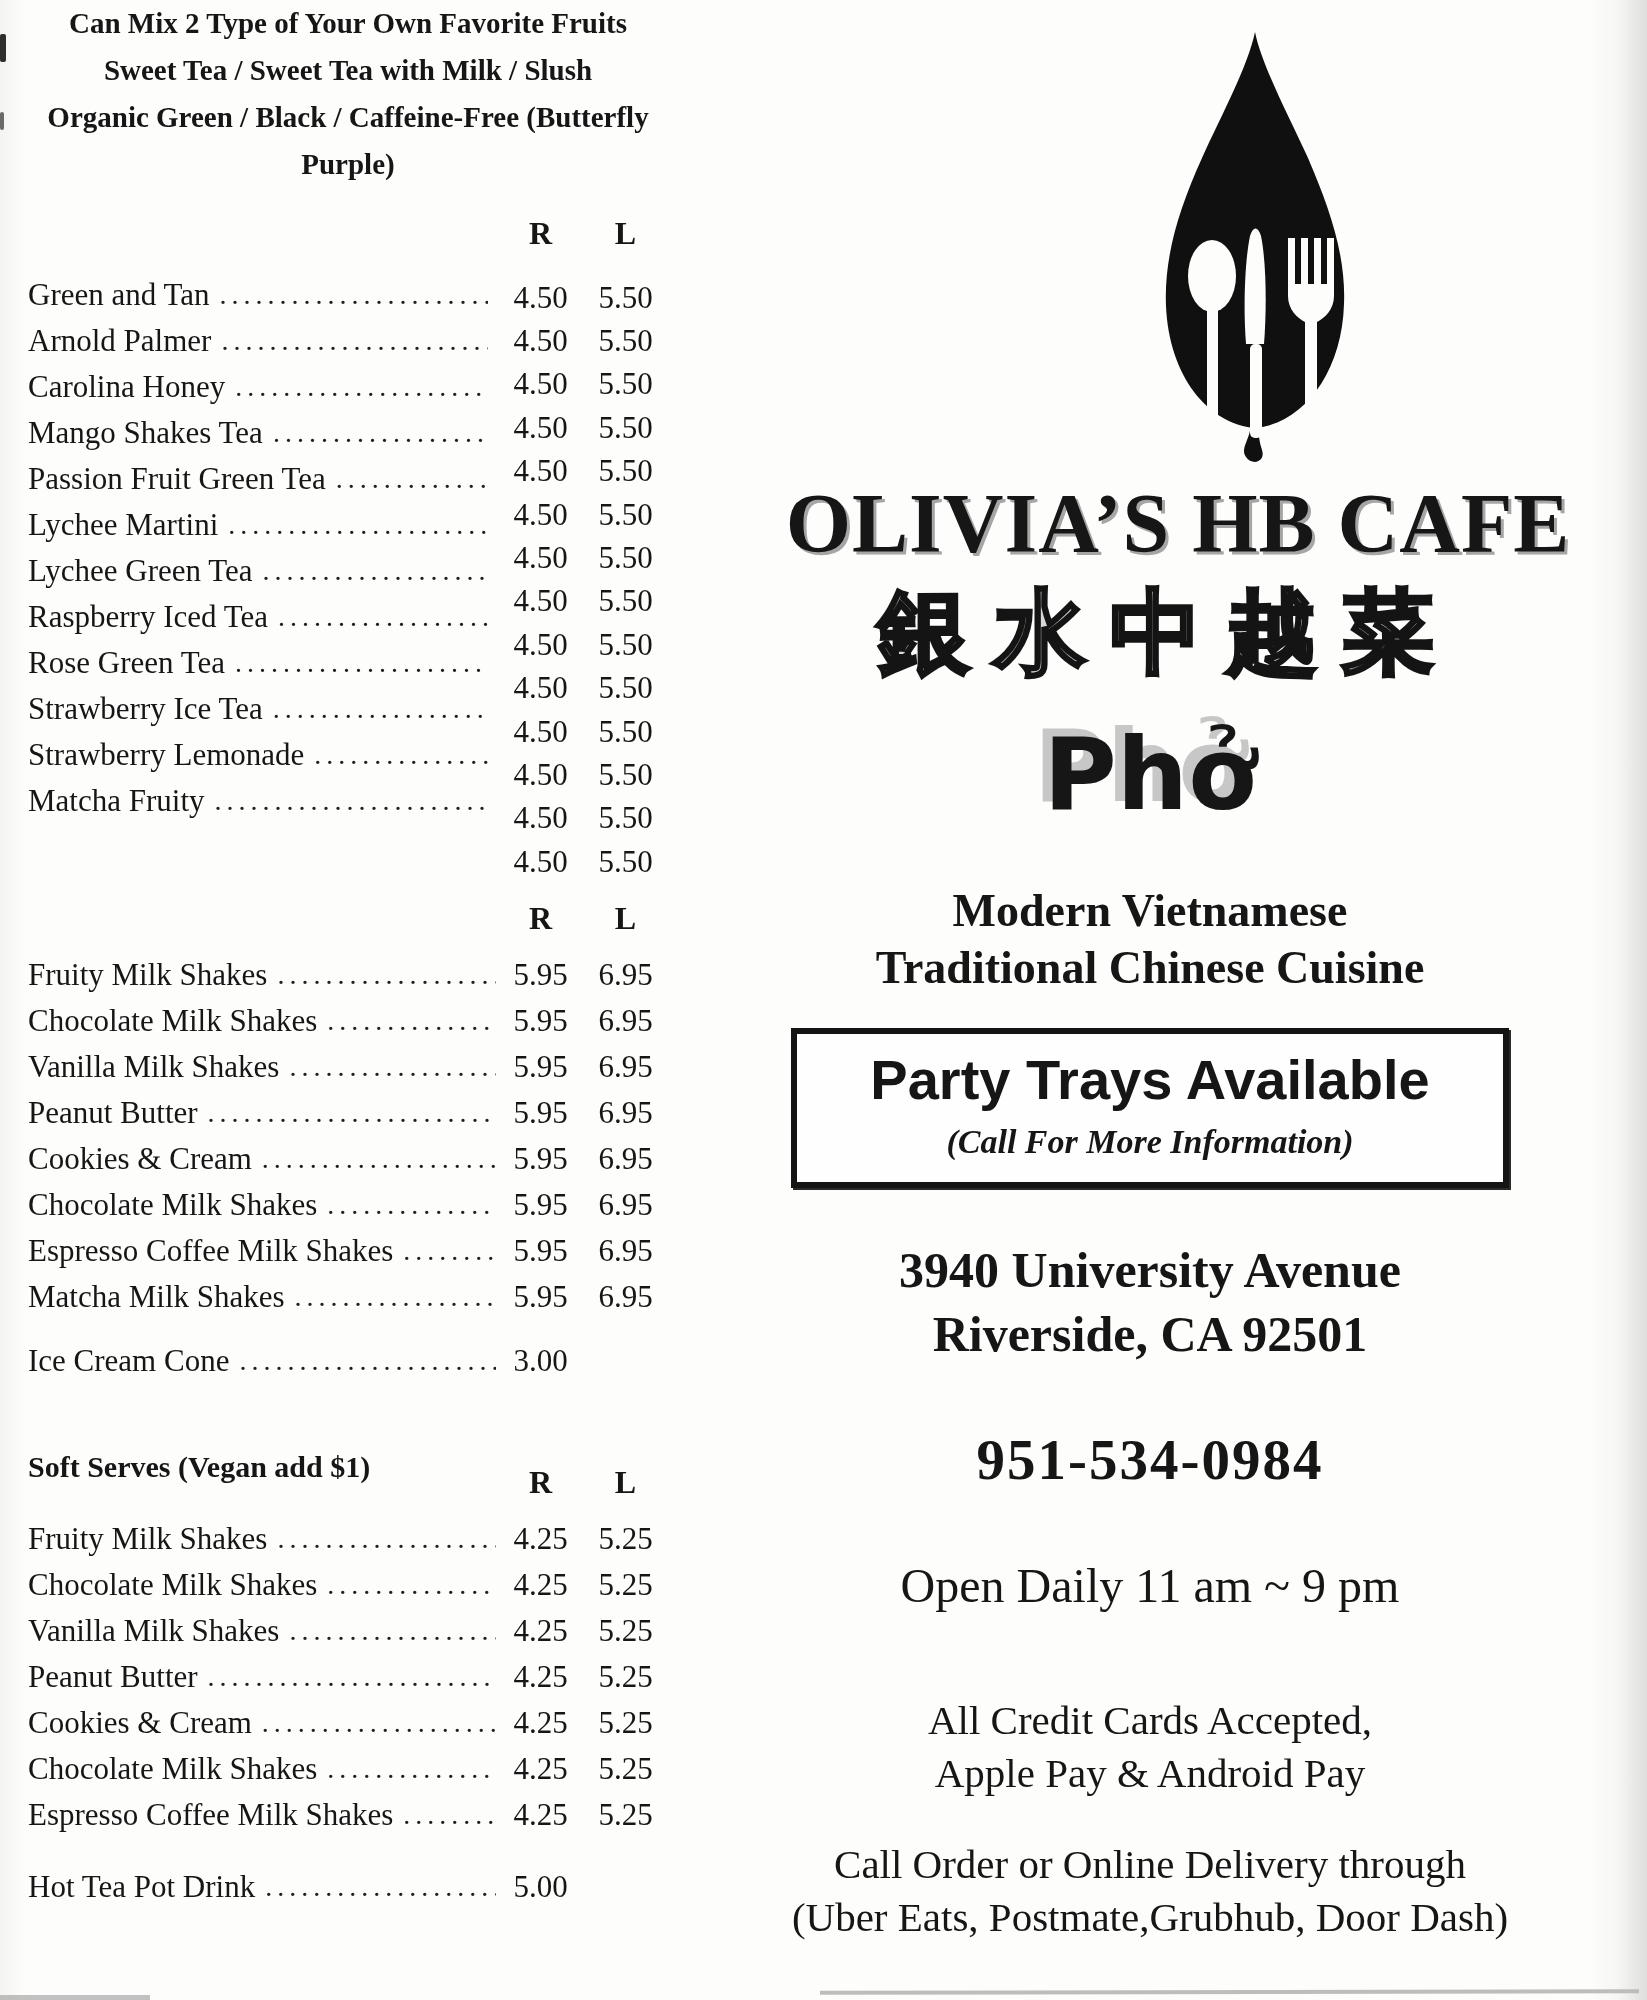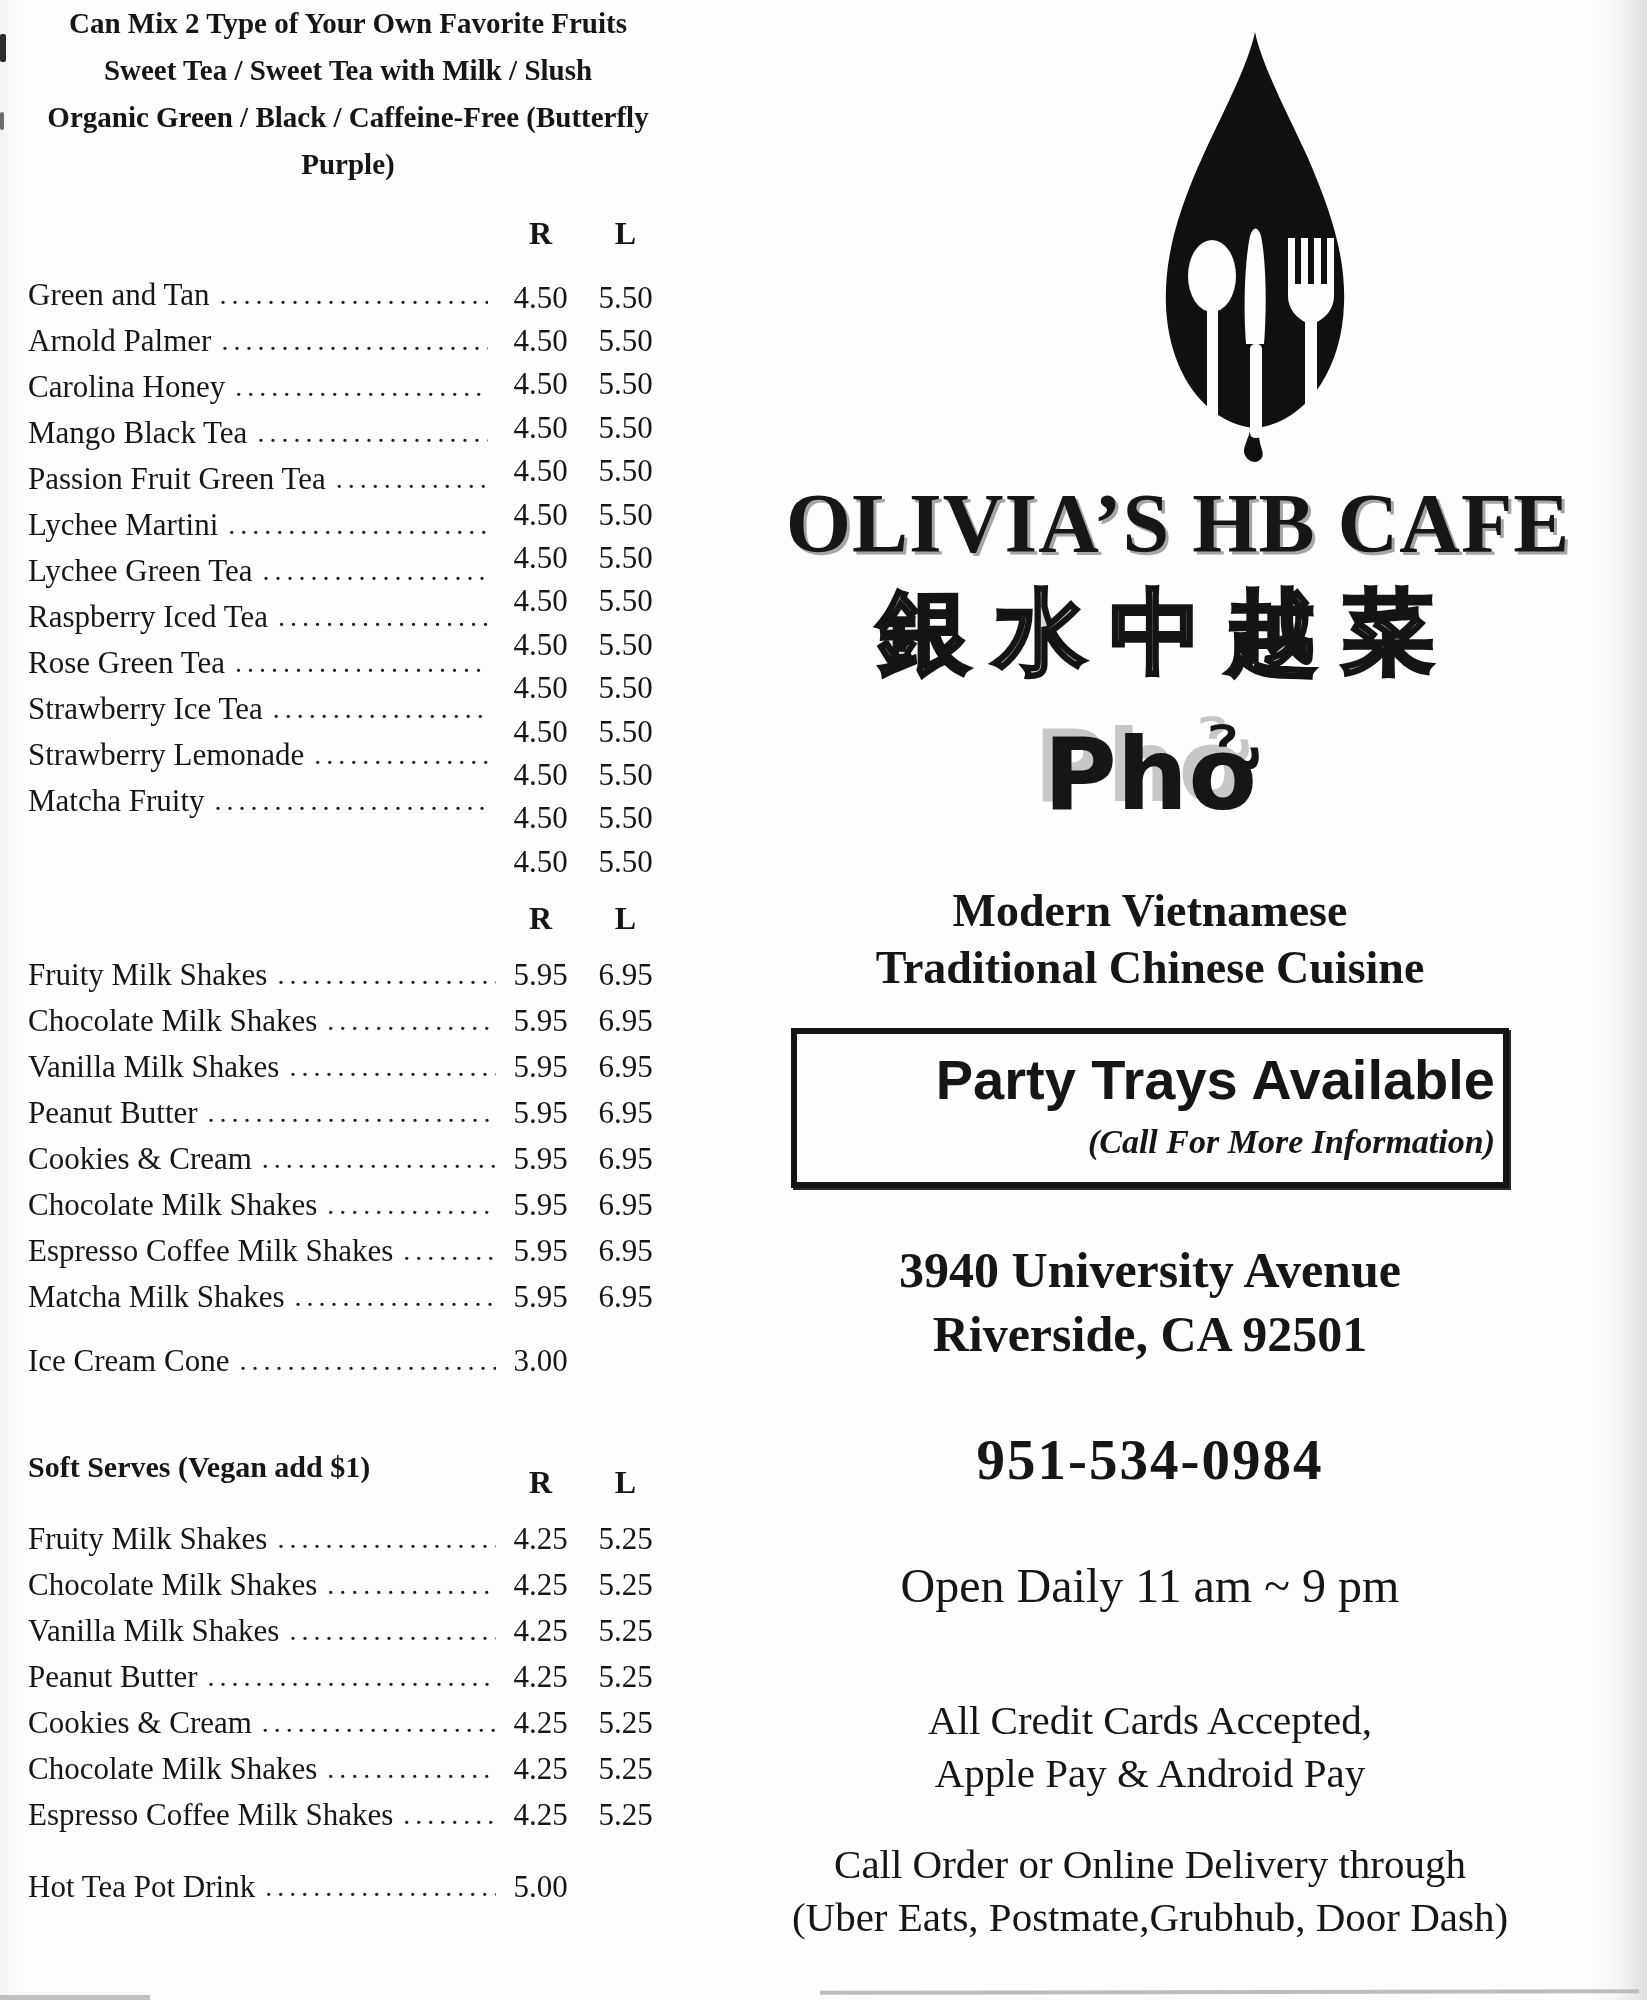--- a/index.html
+++ b/index.html
@@ -37,21 +37,21 @@
   .right{position:absolute;left:690px;top:0;width:920px;text-align:center;}
   .logo{display:block;margin:26px auto 0;position:relative;left:105px;}
   .brand-title{margin-top:10px;font-weight:bold;font-size:84px;line-height:95px;letter-spacing:1px;
     white-space:nowrap;text-shadow:3px 3px 0 #a6a6a6;position:relative;left:28px;}
   .brand-cn{margin-top:4px;font-family:"DejaVu Sans",sans-serif;font-weight:bold;font-size:92px;line-height:115px;
     letter-spacing:24px;color:#d9d9d9;-webkit-text-stroke:3.5px #141414;white-space:nowrap;position:relative;left:18px;}
   .brand-pho{margin-top:10px;font-family:"DejaVu Sans",sans-serif;font-weight:bold;font-size:100px;line-height:150px;
     text-shadow:-10px -8px 0 #c7c7c7;}
   .taglines{margin-top:32px;font-weight:bold;font-size:46px;line-height:57px;}
   .party-box{margin:32px auto 4px;width:690px;border:6px solid #141414;background:#fefefe;
-    padding:16px 8px 18px;box-shadow:2px 2px 0 #2a2a2a;text-align:right;}
+    padding:16px 8px 18px;box-shadow:2px 2px 0 #2a2a2a;}
   .party-title{font-family:"Liberation Sans",sans-serif;font-weight:bold;font-size:56px;line-height:60px;letter-spacing:0;}
   .party-sub{margin-top:10px;font-style:italic;font-weight:bold;font-size:34px;line-height:44px;}
   .address{margin-top:50px;font-weight:bold;font-size:50px;line-height:64px;}
   .phone{margin-top:60px;font-weight:bold;font-size:57px;line-height:68px;letter-spacing:2px;}
   .hours{margin-top:64px;font-size:48px;line-height:56px;}
   .payment{margin-top:80px;font-size:41px;line-height:53px;}
   .delivery{margin-top:38px;font-size:41px;line-height:53px;}
 
   
   .edge-right{position:absolute;right:0;top:0;bottom:0;width:30px;
@@ -86,21 +86,21 @@
         </div>
         <div class="row">
           <span class="iname">Arnold Palmer</span>
           <span class="dots"></span>
         </div>
         <div class="row">
           <span class="iname">Carolina Honey</span>
           <span class="dots"></span>
         </div>
         <div class="row">
-          <span class="iname">Mango Black Tea</span>
+          <span class="iname">Mango Shakes Tea</span>
           <span class="dots"></span>
         </div>
         <div class="row">
           <span class="iname">Passion Fruit Green Tea</span>
           <span class="dots"></span>
         </div>
         <div class="row">
           <span class="iname">Lychee Martini</span>
           <span class="dots"></span>
         </div>

